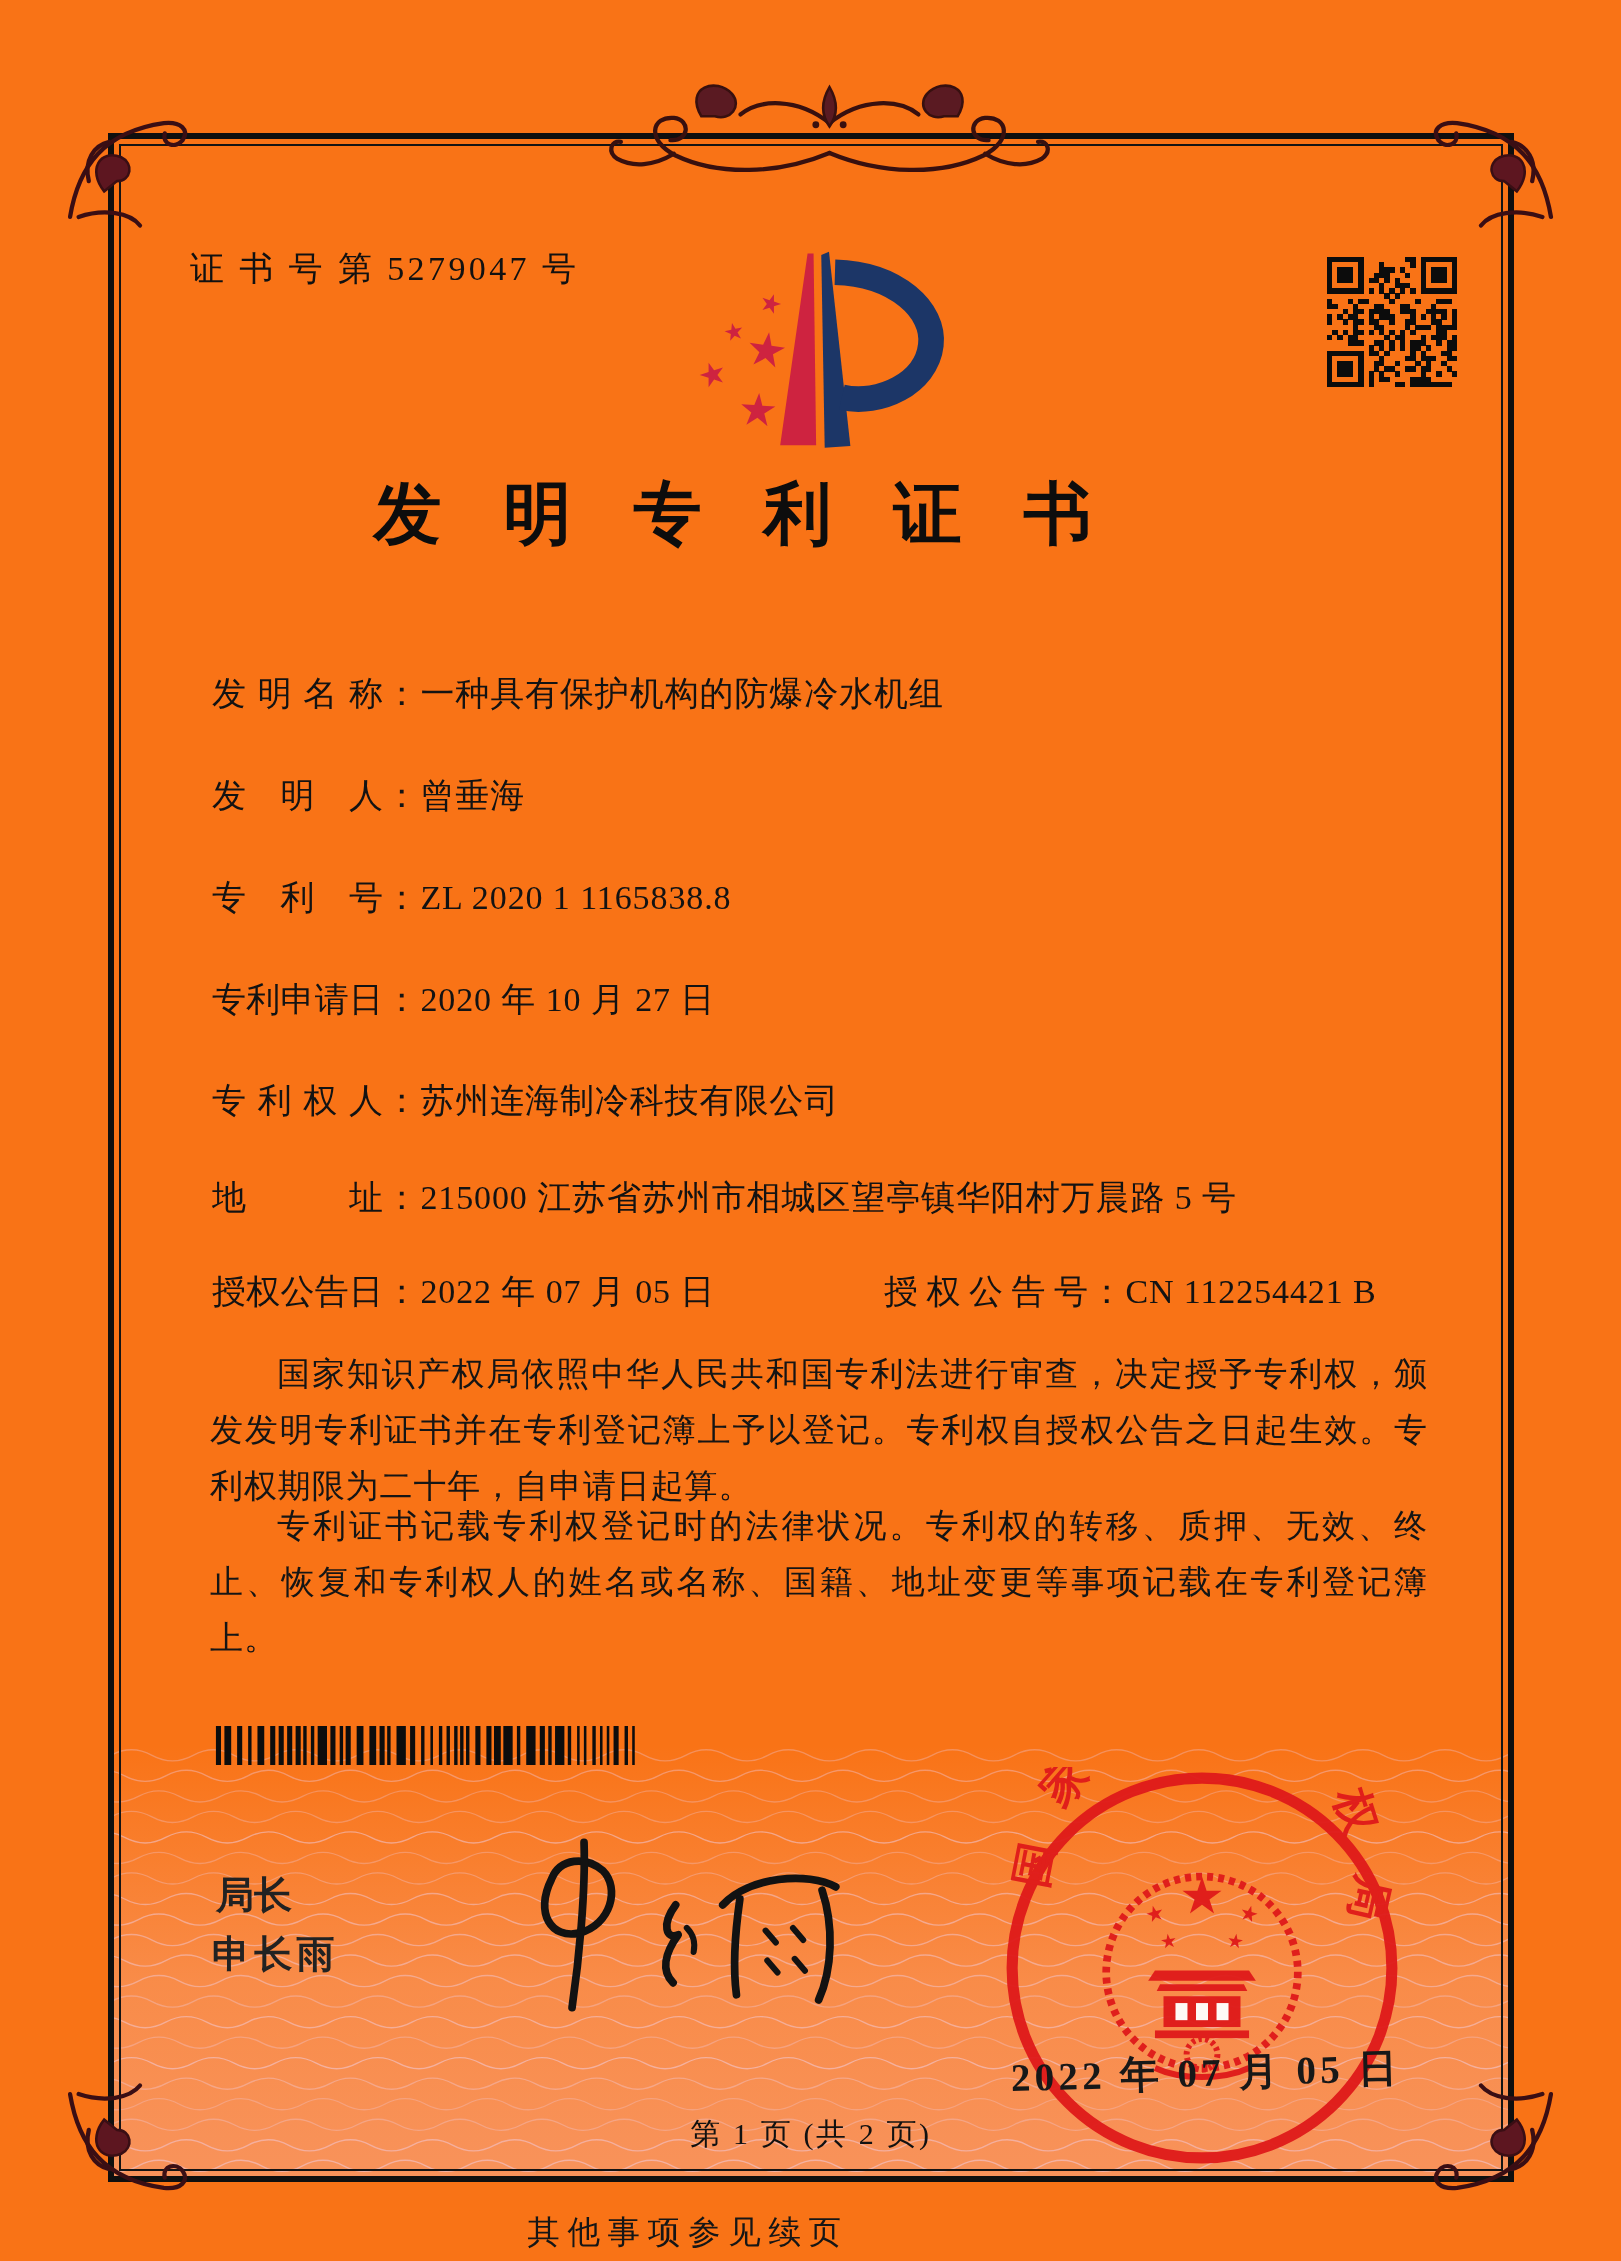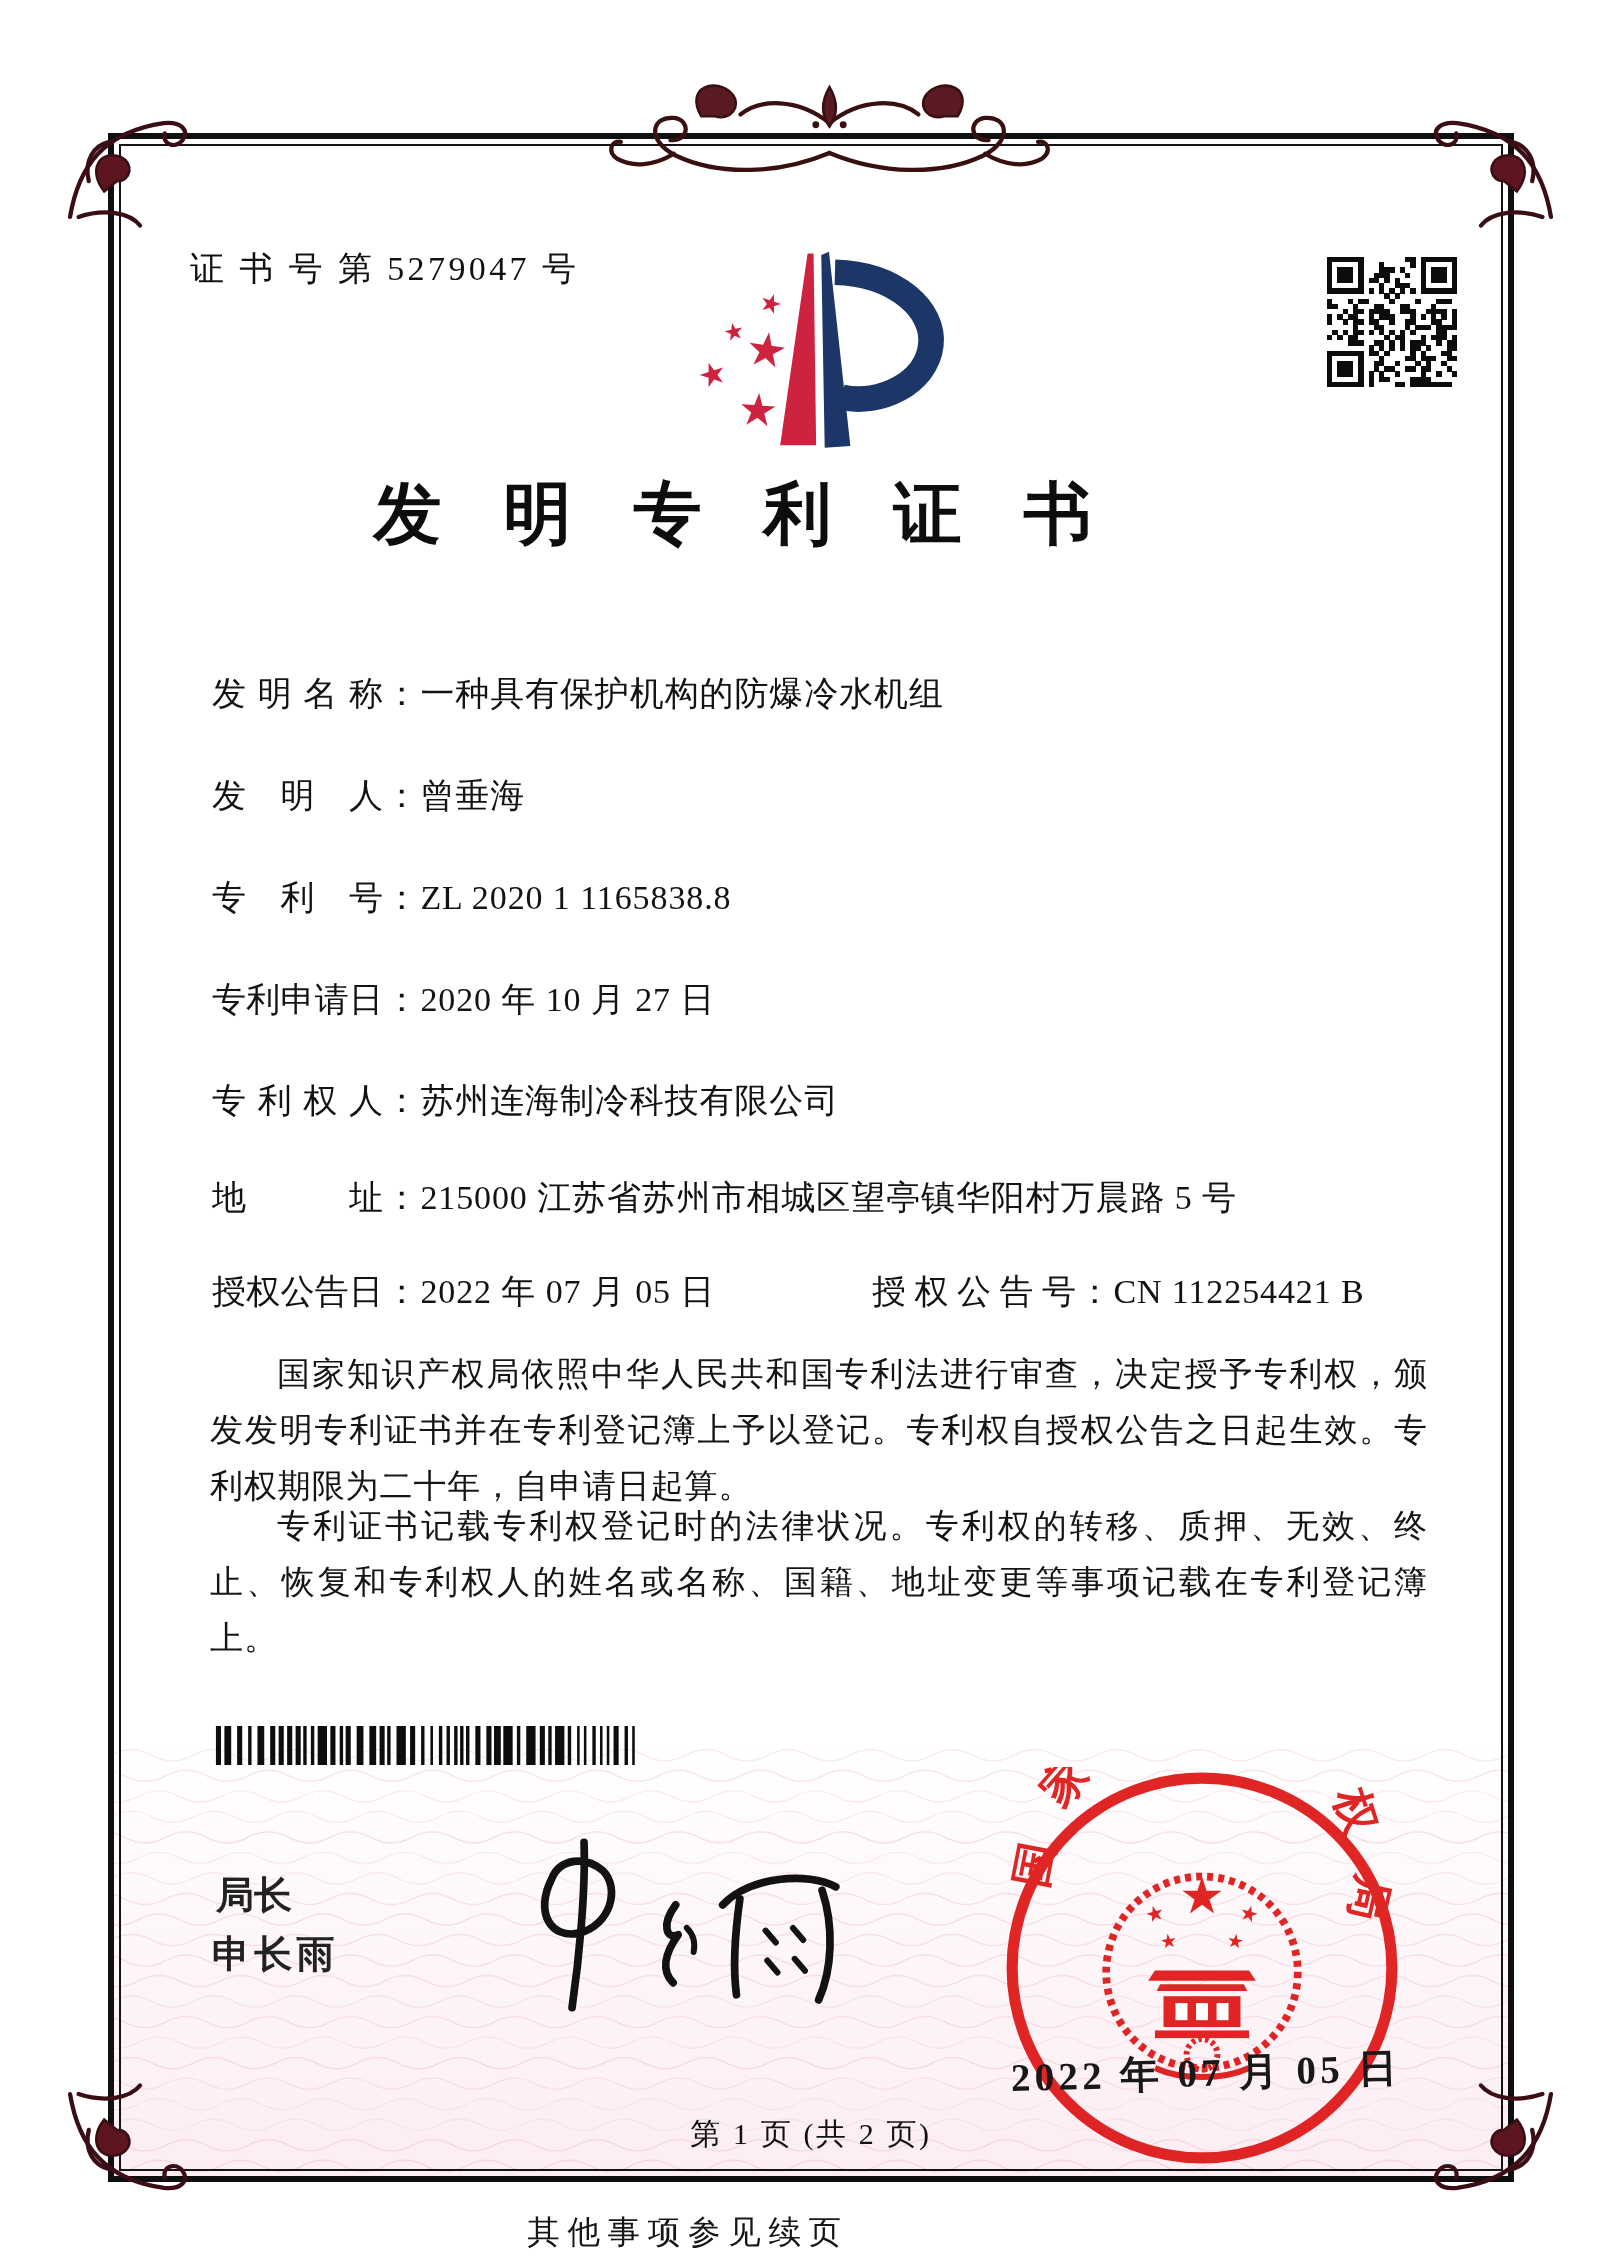--- a/index.html
+++ b/index.html
@@ -1,37 +1,37 @@
 <!DOCTYPE html>
 <html style="font-size:13.7px"><head>
 <meta charset="utf-8">
 <style>
   html,body{margin:0;padding:0;background:#9a9a9a;}
   .page{
     position:relative;width:1622px;height:2261px;margin:0 auto;
-    background:#ffffff;overflow:hidden;
+    background:#f97316;overflow:hidden;
     font-family:"Liberation Serif","DejaVu Serif",serif;color:#161616;
   }
   .abs{position:absolute;}
   
   .frame-outer{left:108px;top:133px;width:1406px;height:2049px;border:6.8px solid #0f0f0f;box-sizing:border-box;}
   .frame-inner{position:absolute;left:5.1px;top:5.1px;right:5.1px;bottom:5.1px;border:2.6px solid #141414;}
   
   .waves-wrap{left:111px;top:1745px;width:1399px;height:432px;overflow:hidden;}
   .pink-tint{left:111px;top:1745px;width:1399px;height:432px;background:linear-gradient(180deg,rgba(250,225,233,0) 0%,rgba(248,214,225,0.25) 55%,rgba(246,205,219,0.35) 100%);}
   
   .cert-no{left:190px;top:246px;font-size:34px;letter-spacing:3.4px;color:#111;}
   .logo{left:674px;top:238px;}
   .qr{left:1327px;top:257px;fill:#0c0c0c;}
   .title{left:0;top:469px;width:1465px;box-sizing:border-box;padding-left:62px;margin:0;
     text-align:center;font-size:68px;font-weight:700;letter-spacing:62px;color:#0d0d0d;}
   
   .field-row{left:212px;font-size:34px;white-space:nowrap;color:#131313;}
   .flabel{display:inline-block;width:171px;text-align:justify;text-align-last:justify;vertical-align:bottom;}
-  .flabel.w2{width:204px;}
+  .flabel.w2{width:204px;margin-left:12px;}
   .fsep{margin:0 1.7px 0 1.7px;}
   .fvalue{letter-spacing:0.9px;}
   .r1{top:671px;font-family:Liberation Serif, serif;} .r2{top:773px;} .r3{top:875px;} .r4{top:977px;}
   .r5{top:1078px;} .r6{top:1175px;} .r7{top:1269px;}
   .pair2{position:absolute;left:660px;top:0;}
   
   .para{left:210px;width:1218px;font-size:33px;line-height:56px;text-align:justify;
     text-indent:67px;letter-spacing:0.9px;color:#151515;margin:0;}
   .p1{top:1346px;} .p2{top:1498px;}
   

